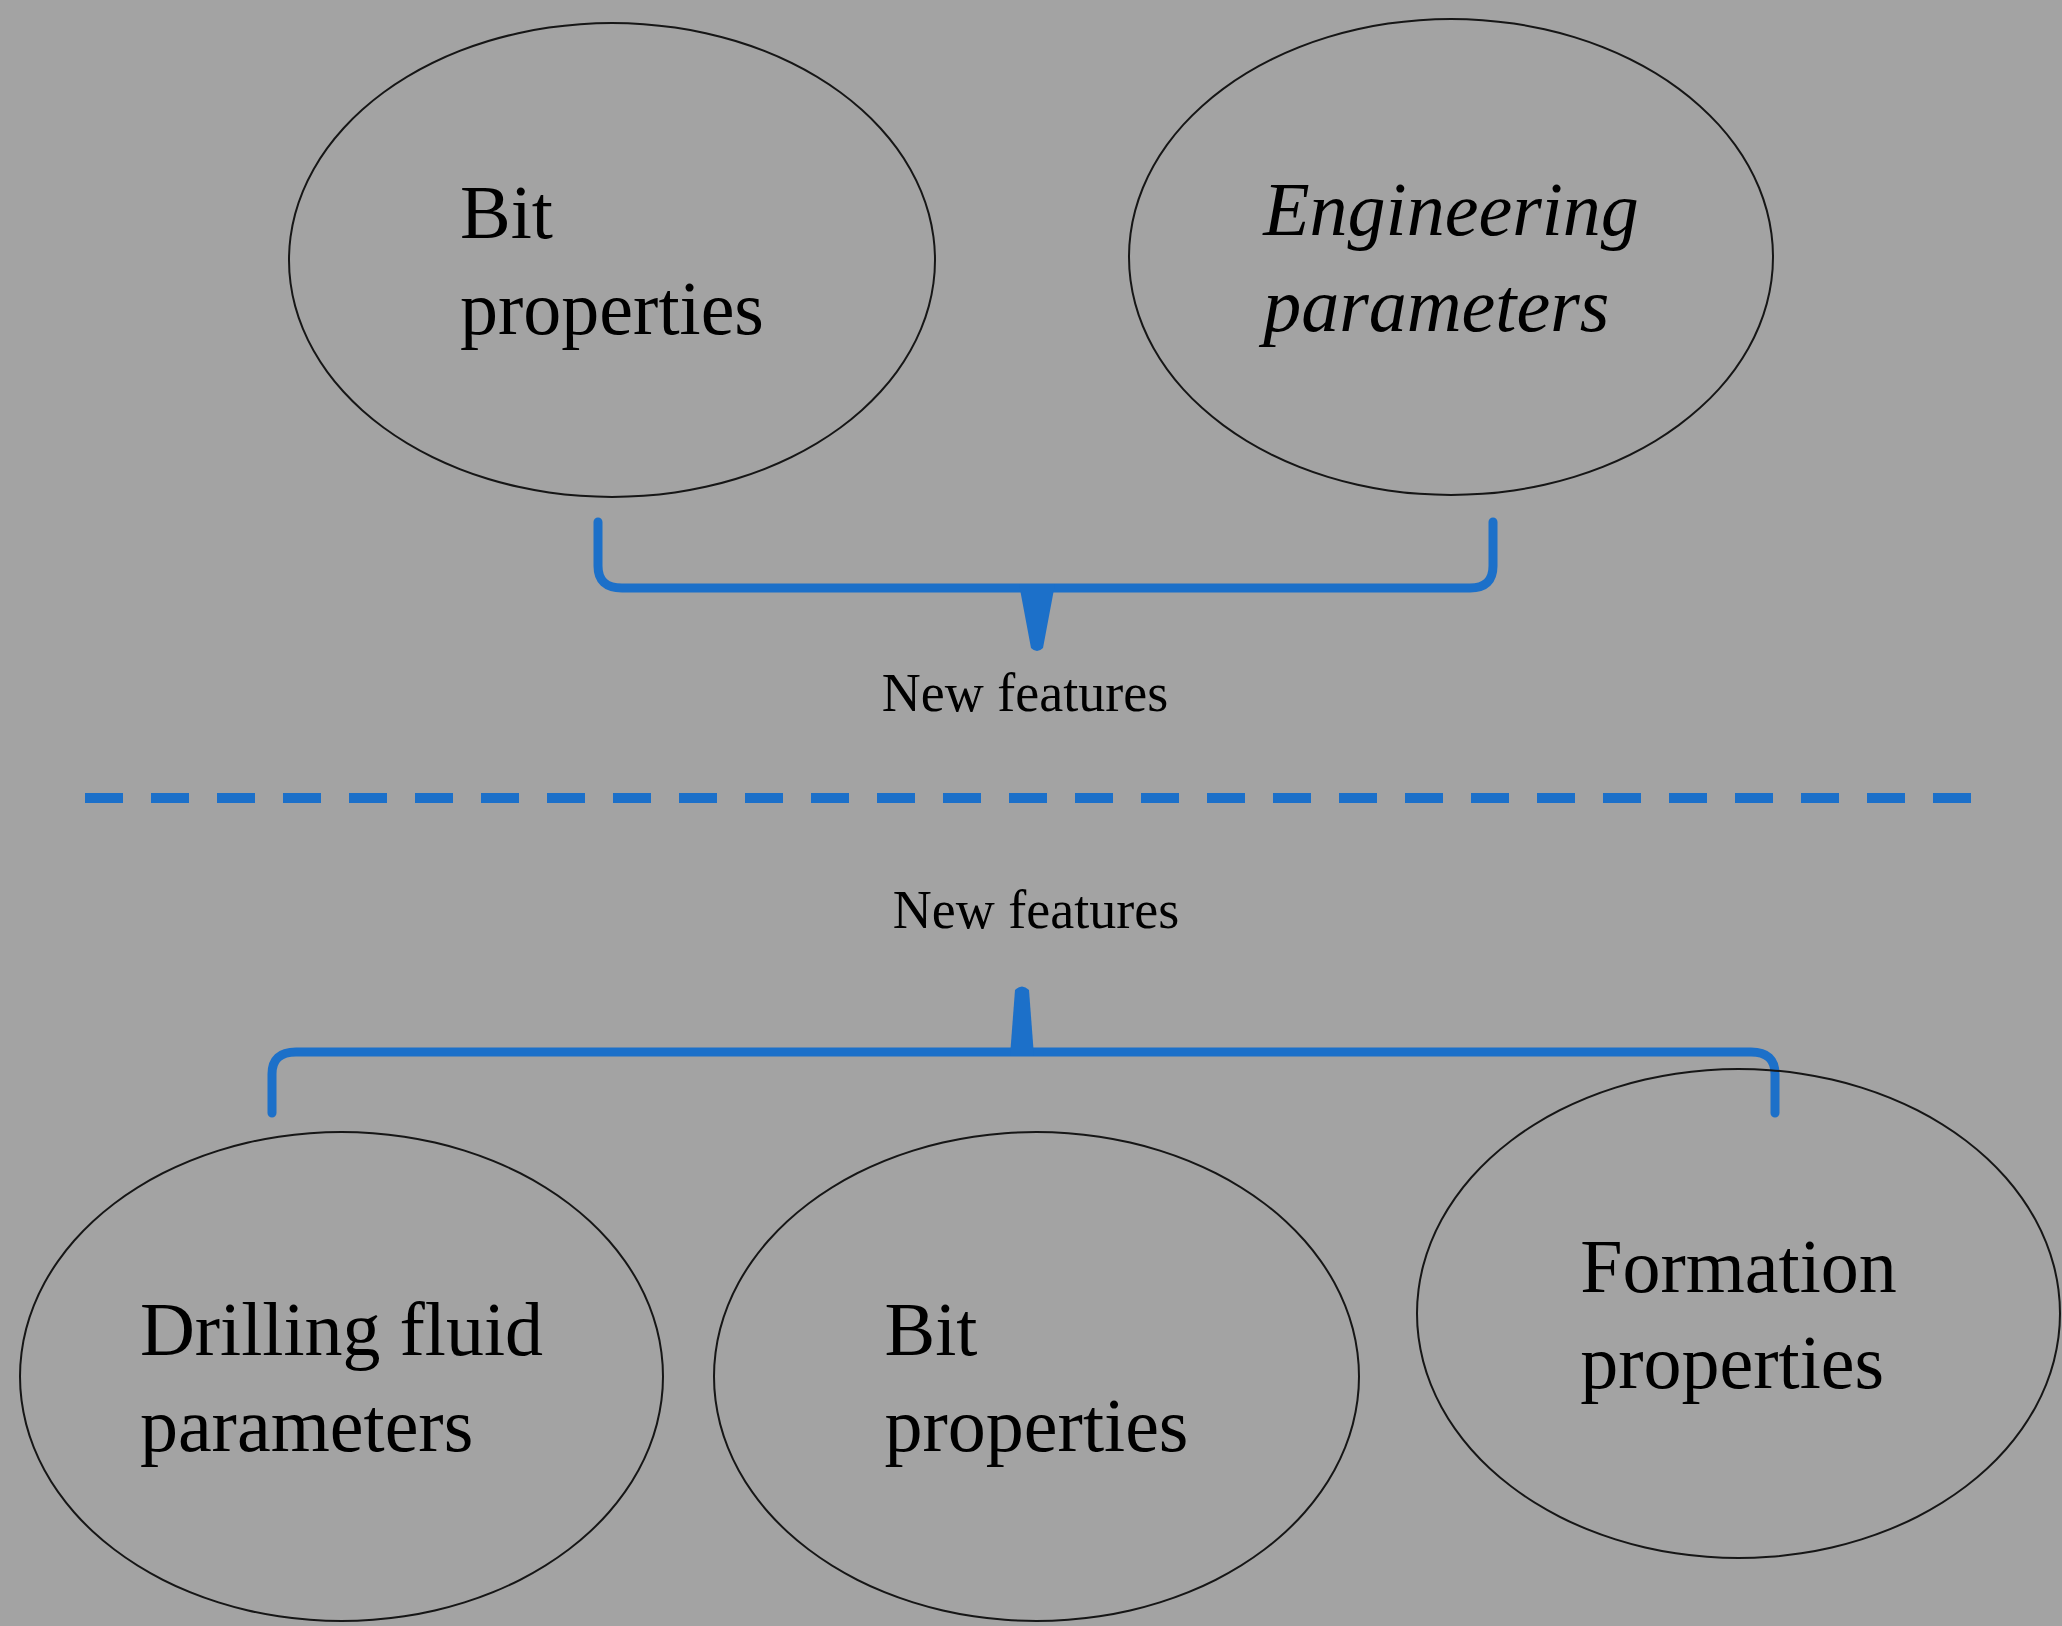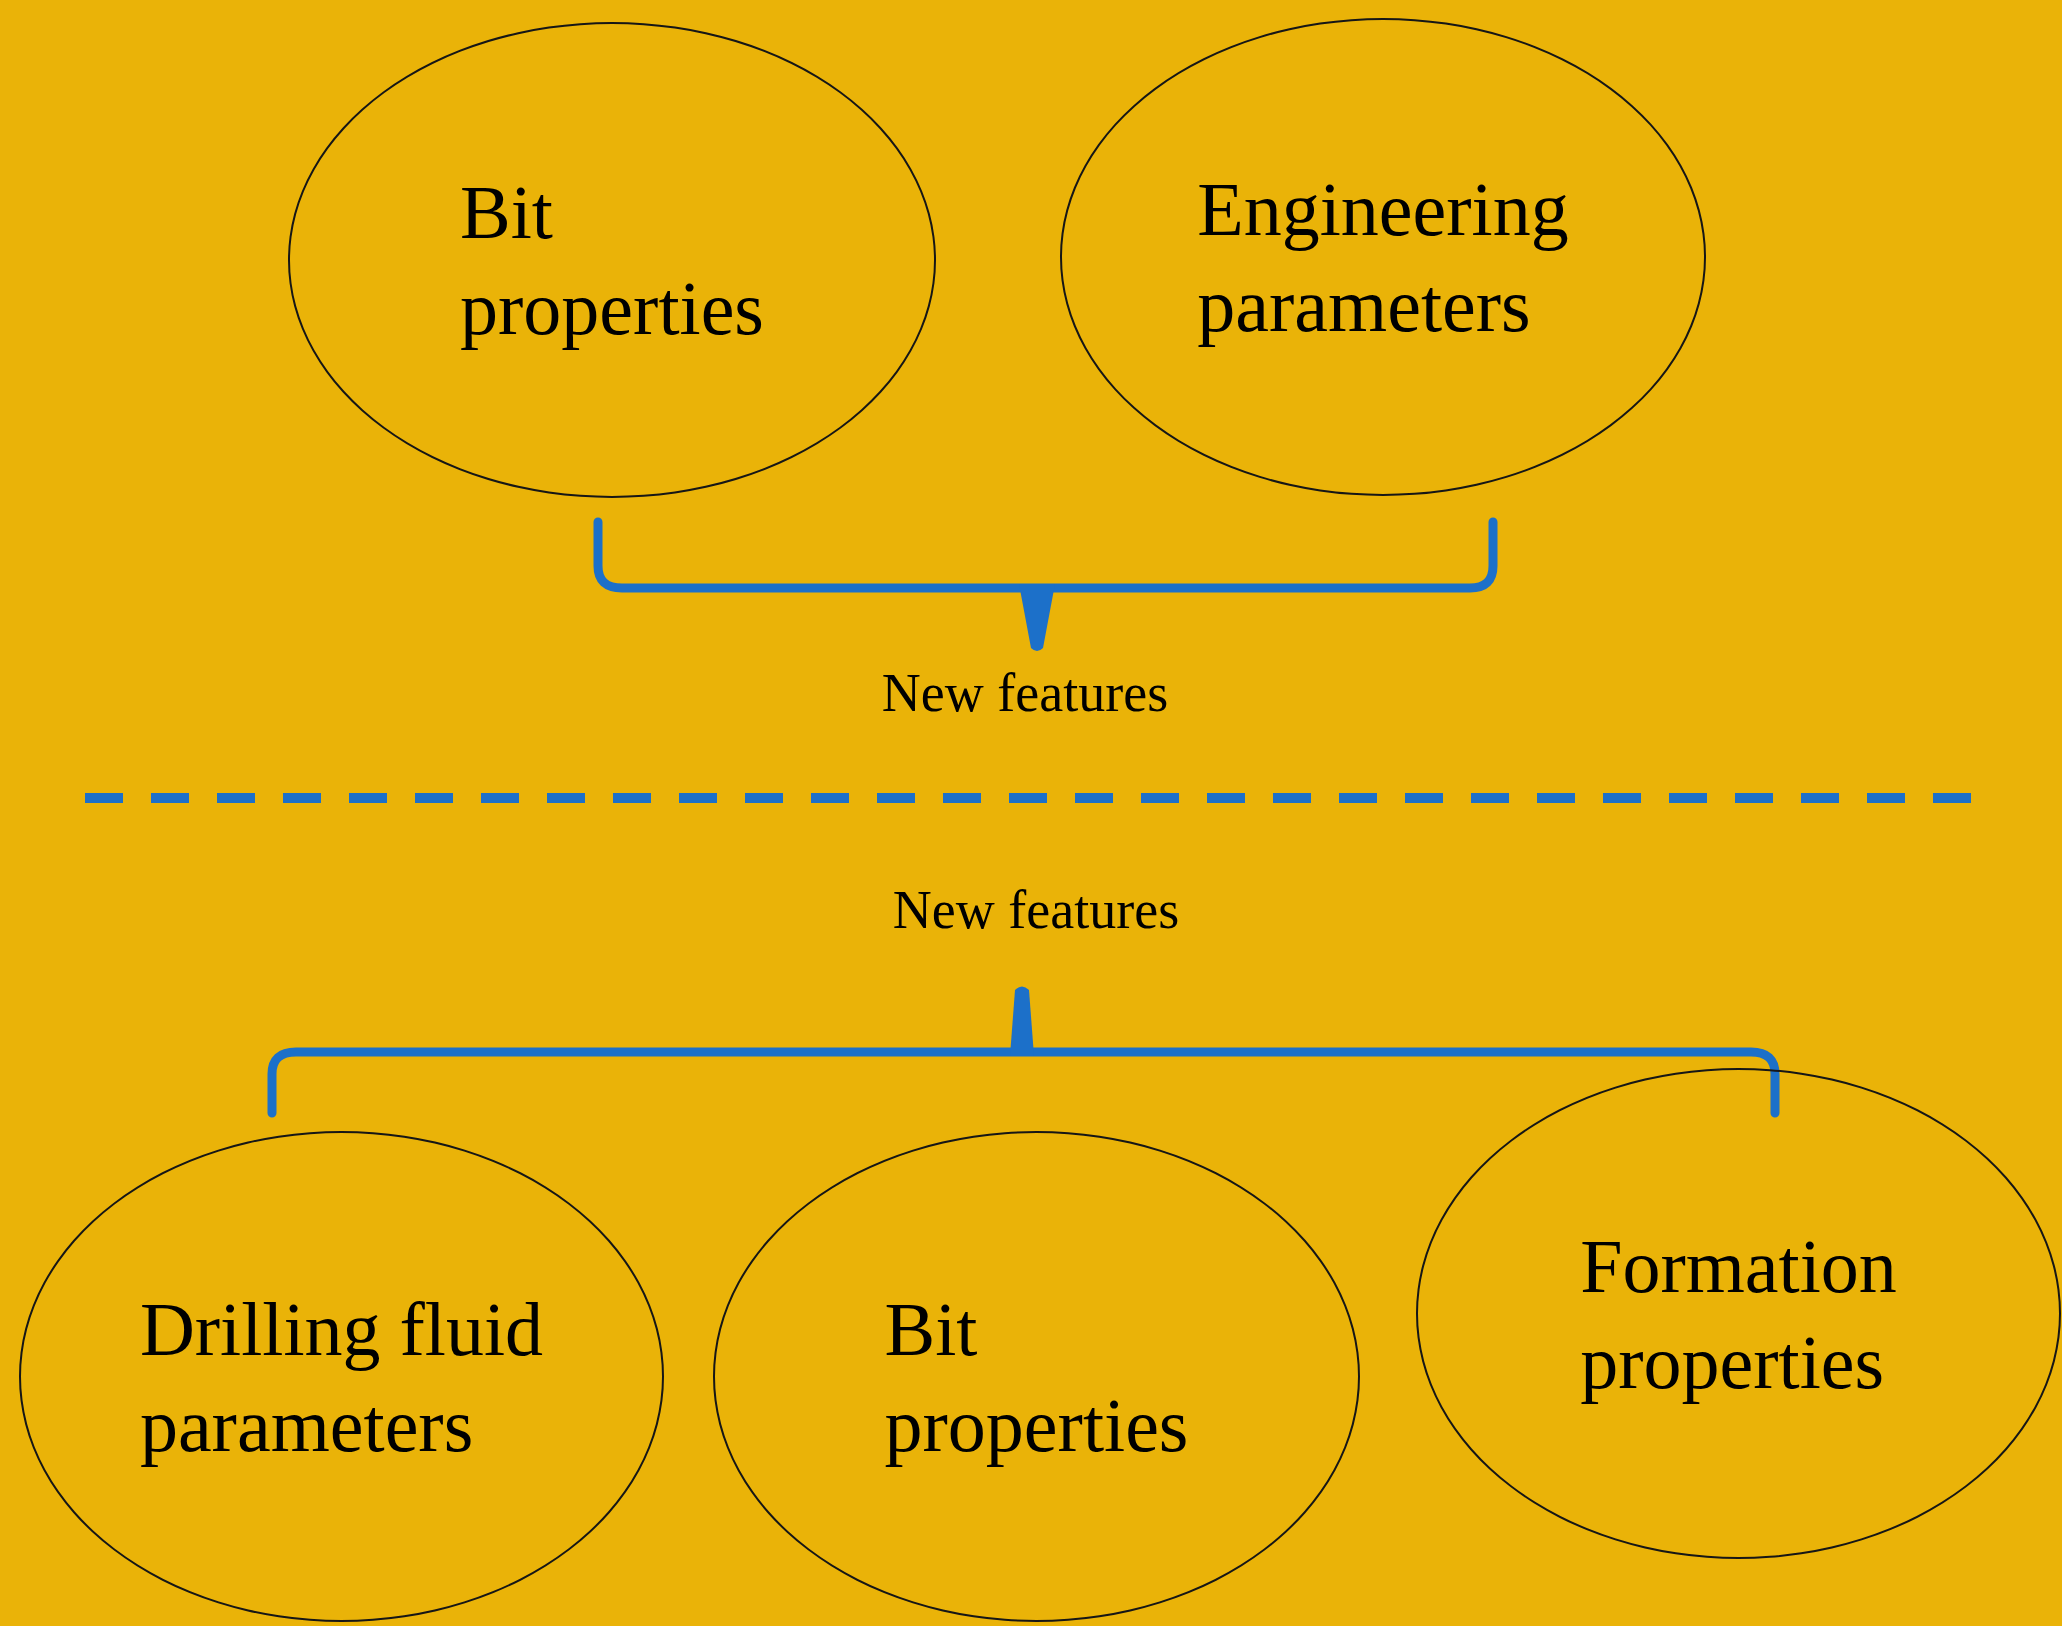--- a/index.html
+++ b/index.html
@@ -4,21 +4,21 @@
 <style>
   html, body {
     margin: 0;
     padding: 0;
     background: #ffffff;
   }
   .canvas {
     position: relative;
     width: 2062px;
     height: 1626px;
-    background: #eab308;
+    background: #a3a3a3;
     font-family: "Liberation Serif", "DejaVu Serif", serif;
     color: #000000;
     overflow: hidden;
   }
   .overlay-svg {
     position: absolute;
     left: 0;
     top: 0;
     width: 2062px;
     height: 1626px;
@@ -34,21 +34,21 @@
     background: transparent;
   }
   .ellipse .label {
     font-size: 76px;
     line-height: 96px;
     text-align: left;
     white-space: pre-line;
     color: #000000;
   }
   .e-top-1 { left: 288px; top: 22px;   width: 648px; height: 476px; }
-  .e-top-2 { left: 1060px; top: 18px;  width: 646px; height: 478px; }
+  .e-top-2 { left: 1128px; top: 18px;  width: 646px; height: 478px; font-style: italic; }
   .e-bot-1 { left: 19px;  top: 1131px; width: 645px; height: 491px; }
   .e-bot-2 { left: 713px; top: 1131px; width: 647px; height: 491px; }
   .e-bot-3 { left: 1416px; top: 1068px; width: 645px; height: 491px; }
 
   .brace-caption {
     position: absolute;
     font-size: 54px;
     line-height: 96px;
     text-align: center;
     white-space: nowrap;

